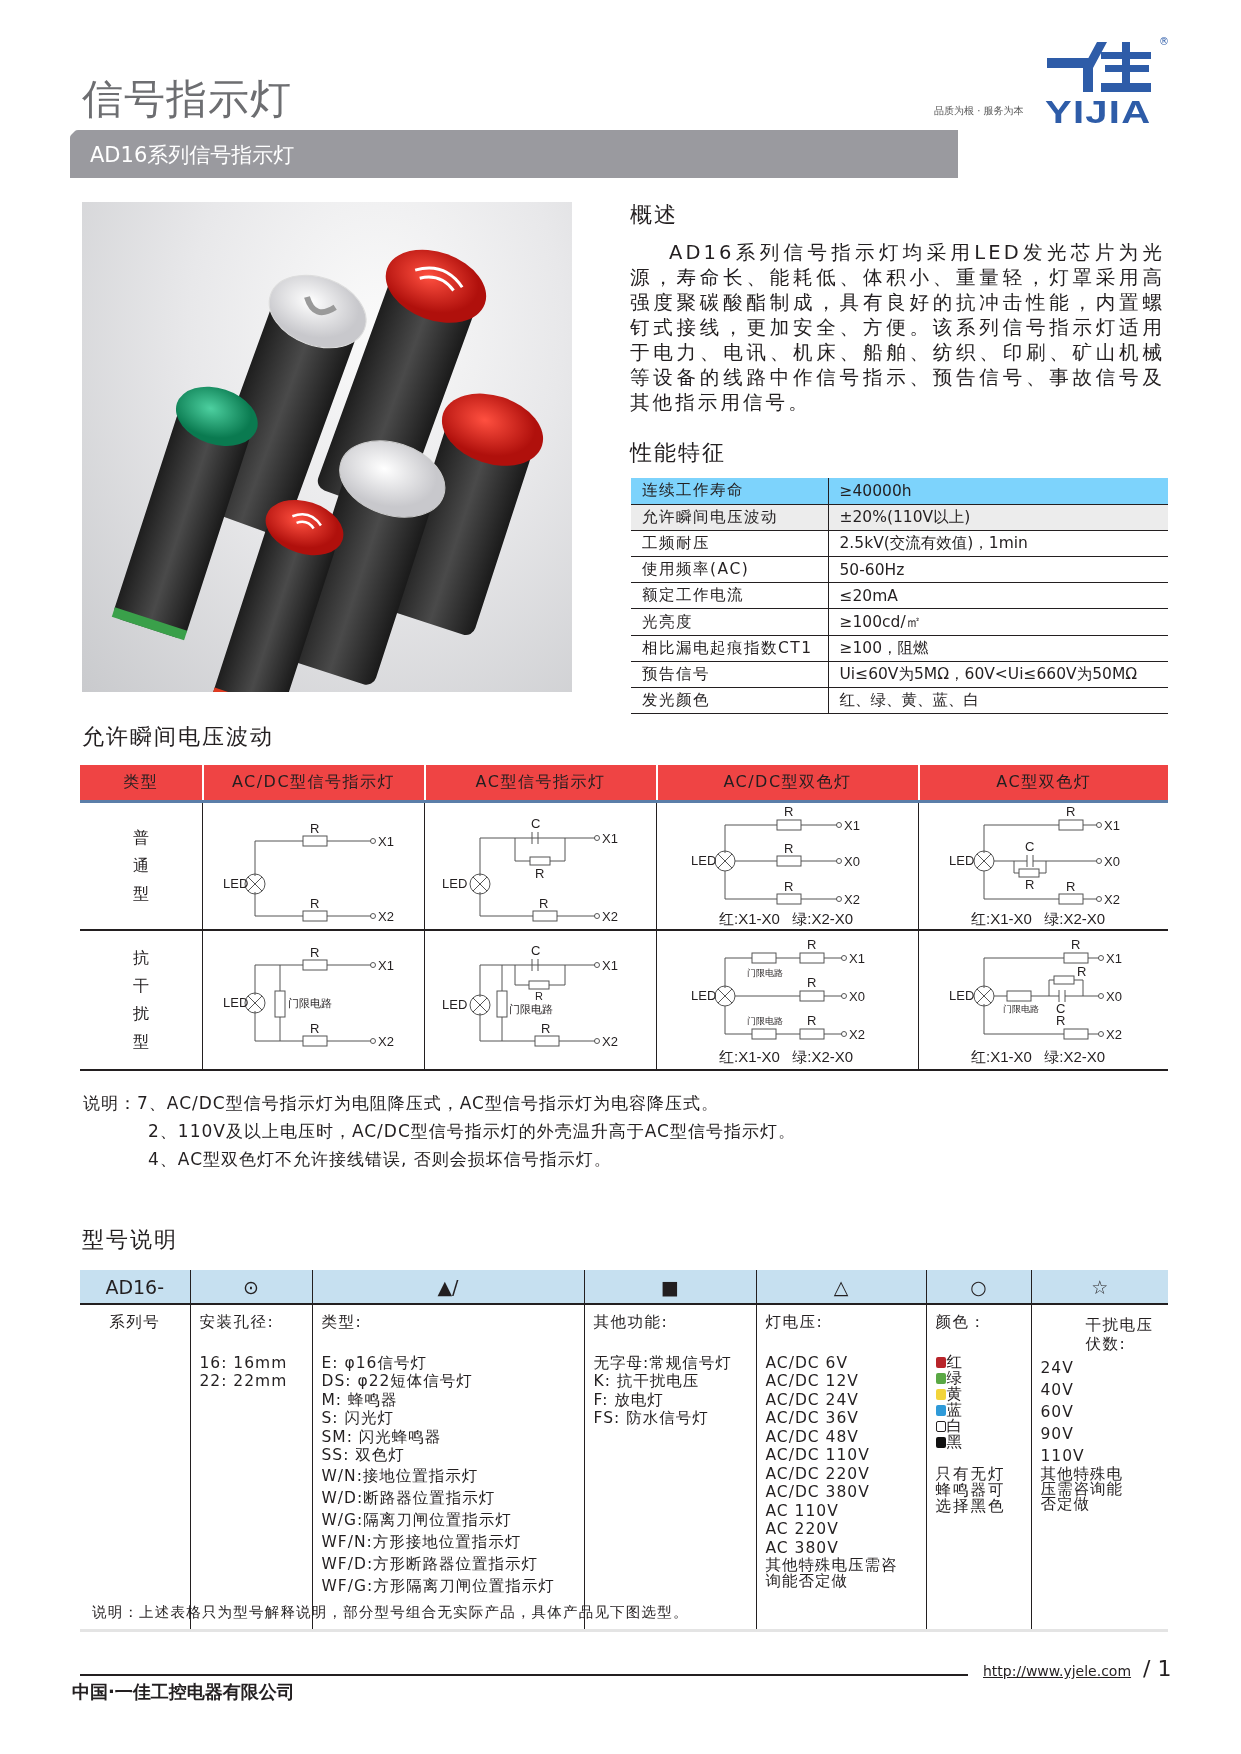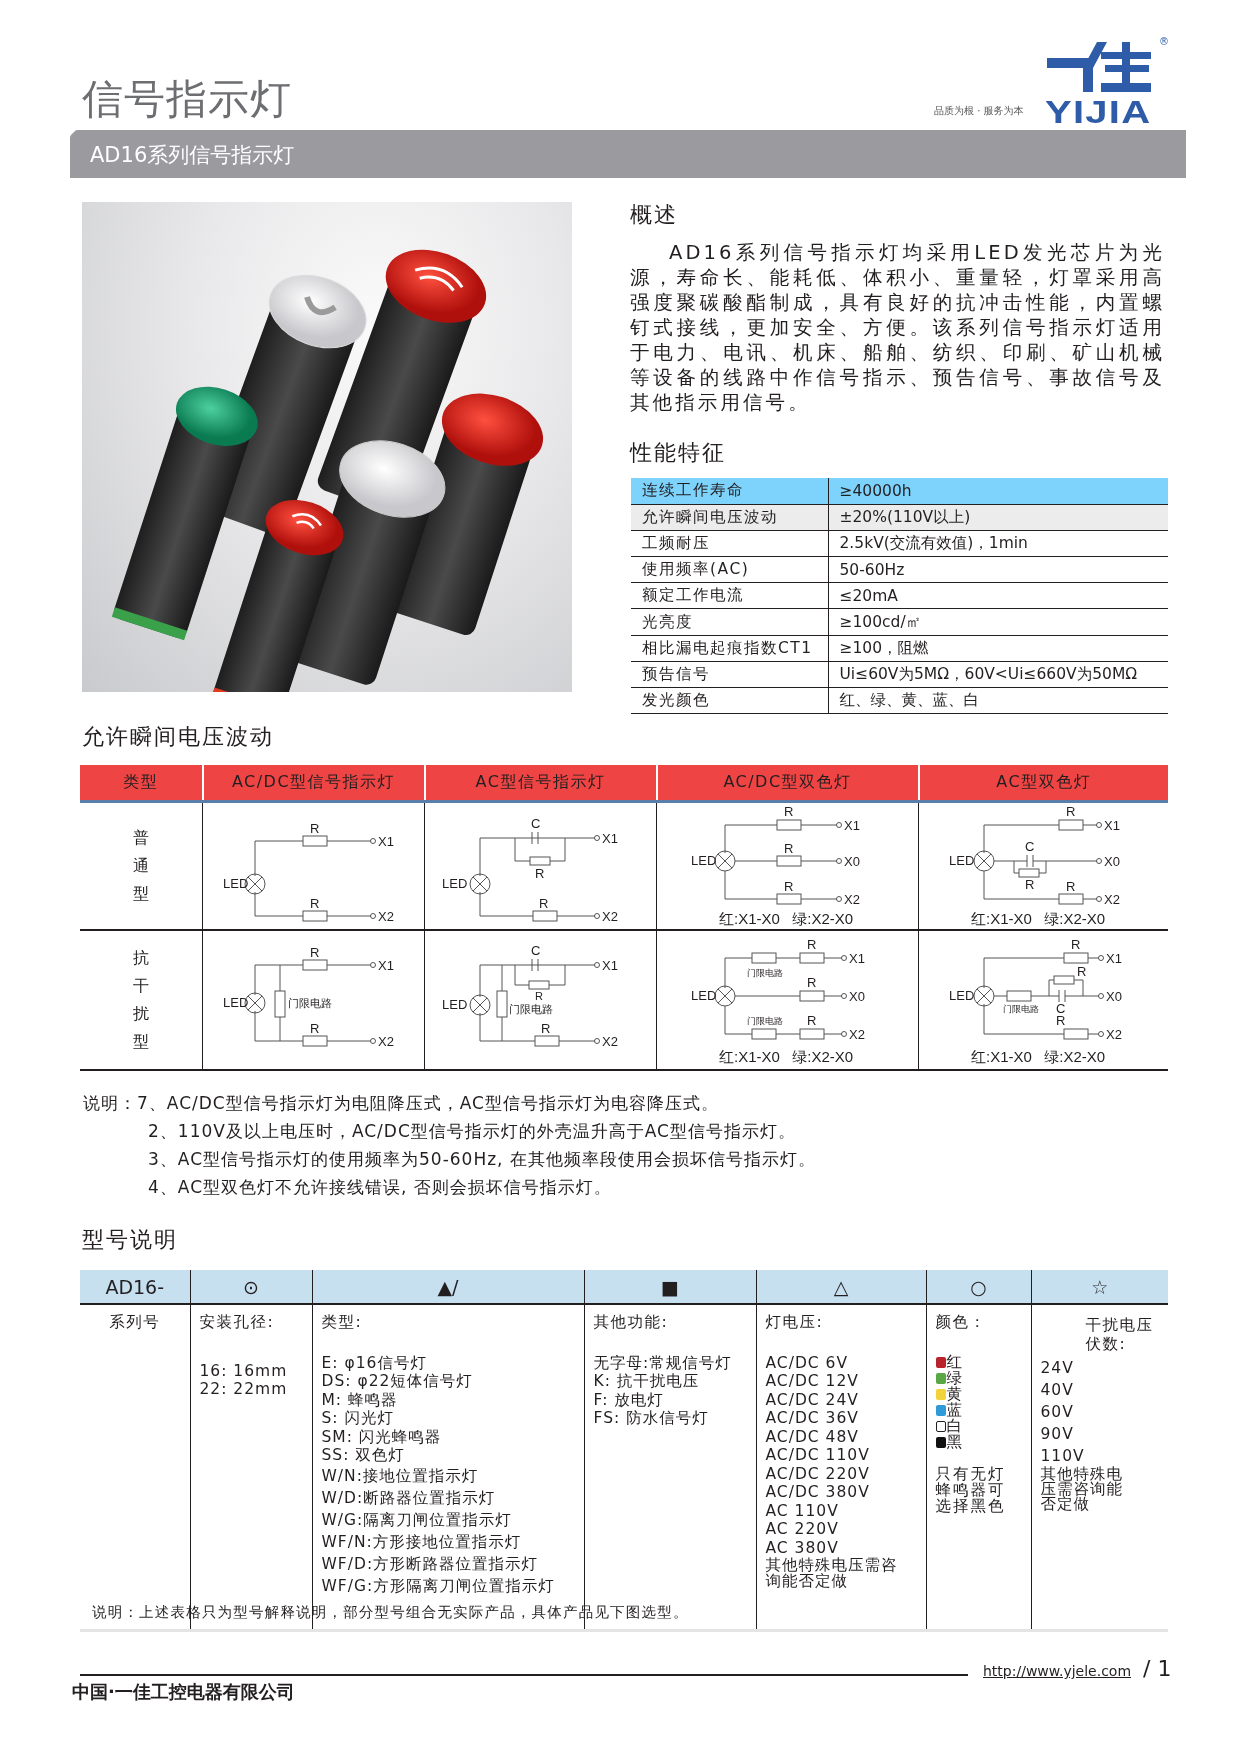--- a/index.html
+++ b/index.html
@@ -6,21 +6,21 @@
   html, body { width: 1241px; height: 1754px; background: #ffffff; }
   body { position: relative; font-family: "DejaVu Sans", "Liberation Sans", sans-serif; color: #231f20; overflow: hidden; }
 
   .page-title { position: absolute; left: 82px; top: 72px; font-size: 41px; color: #6d6e71; font-weight: normal; letter-spacing: 1px; }
   .brand { position: absolute; left: 1045px; top: 38px; width: 130px; }
   .brand-logo-top { position: absolute; left: 0; top: 0; width: 110px; height: 56px; }
   .brand-logo-yijia { position: absolute; left: 0px; top: 56px; font-family: "Liberation Sans", sans-serif; font-weight: bold; font-size: 32px; color: #2e5ca8; letter-spacing: 1px; transform: scaleX(1.25); transform-origin: left; }
   .brand-reg { position: absolute; left: 114px; top: -2px; font-size: 10px; color: #2e5ca8; }
   .brand-slogan { position: absolute; left: 934px; top: 104px; font-size: 10px; color: #555; }
 
-  .series-bar { position: absolute; left: 70px; top: 130px; width: 1116px; height: 48px; background: #9a9a9f; border-top-left-radius: 8px 8px; clip-path: polygon(6px 0, 100% 0, 100% 100%, 0 100%, 0 6px); }
+  .series-bar { position: absolute; left: 70px; top: 130px; width: 888px; height: 48px; background: #9a9a9f; border-top-left-radius: 8px 8px; clip-path: polygon(6px 0, 100% 0, 100% 100%, 0 100%, 0 6px); }
   .series-bar span { position: absolute; left: 20px; top: 11px; color: #ffffff; font-size: 21px; }
 
   .photo { position: absolute; left: 82px; top: 202px; width: 490px; height: 490px; background: radial-gradient(ellipse at 60% 25%, #fafafa 0%, #e8e8ea 45%, #c9cacd 100%); overflow: hidden; }
 
   .h2 { position: absolute; font-size: 22px; color: #231f20; letter-spacing: 2px; }
   .overview { position: absolute; left: 630px; top: 240px; width: 535px; font-size: 19.5px; line-height: 25px; letter-spacing: 3.1px; text-align: justify; }
 
   .spec-table { position: absolute; left: 631px; top: 478px; width: 537px; border-collapse: collapse; font-size: 15.5px; }
   .spec-table td { height: 26.2px; padding: 0 11px; border-bottom: 1px solid #231f20; }
   .spec-table td:first-child { width: 197px; border-right: 1px solid #231f20; letter-spacing: 1.5px; }
@@ -448,21 +448,20 @@
           <text x="52" y="130" font-size="15" xml:space="preserve">红:X1-X0   绿:X2-X0</text>
         </svg>
       </td>
     </tr>
   </tbody>
 </table>
 
 <div class="notes">
   <div><span>说明：</span><span>7、AC/DC型信号指示灯为电阻降压式，AC型信号指示灯为电容降压式。</span></div>
   <div class="nl">2、110V及以上电压时，AC/DC型信号指示灯的外壳温升高于AC型信号指示灯。</div>
-  <div class="nl">3、AC型信号指示灯的使用频率为50-60Hz, 在其他频率段使用会损坏信号指示灯。</div>
   <div class="nl">4、AC型双色灯不允许接线错误, 否则会损坏信号指示灯。</div>
 </div>
 
 <div class="h2" style="left:82px; top:1225px;">型号说明</div>
 <table class="model-table">
   <thead>
     <tr>
       <th style="width:110px;">AD16-</th>
       <th style="width:122px;">⊙</th>
       <th style="width:272px;">▲/</th>
@@ -472,21 +471,21 @@
       <th style="width:137px;">☆</th>
     </tr>
   </thead>
   <tbody>
     <tr style="height:326px;">
       <td style="text-align:center;">
           <div class="mt-head">系列号</div>
         </td>
       <td>
         <div class="mt-head">安装孔径:</div>
-        <div class="mt-line" style="margin-top:30px;">16:  16mm</div>
+        <div class="mt-line" style="margin-top:22px;">16:  16mm</div>
         <div class="mt-line">22:  22mm</div>
       </td>
       <td>
         <div class="mt-head">类型:</div>
         <div class="mt-line" style="margin-top:22px;">E:   φ16信号灯</div>
         <div class="mt-line">DS: φ22短体信号灯</div>
         <div class="mt-line">M:   蜂鸣器</div>
         <div class="mt-line">S:  闪光灯</div>
         <div class="mt-line">SM: 闪光蜂鸣器</div>
         <div class="mt-line">SS: 双色灯</div>

